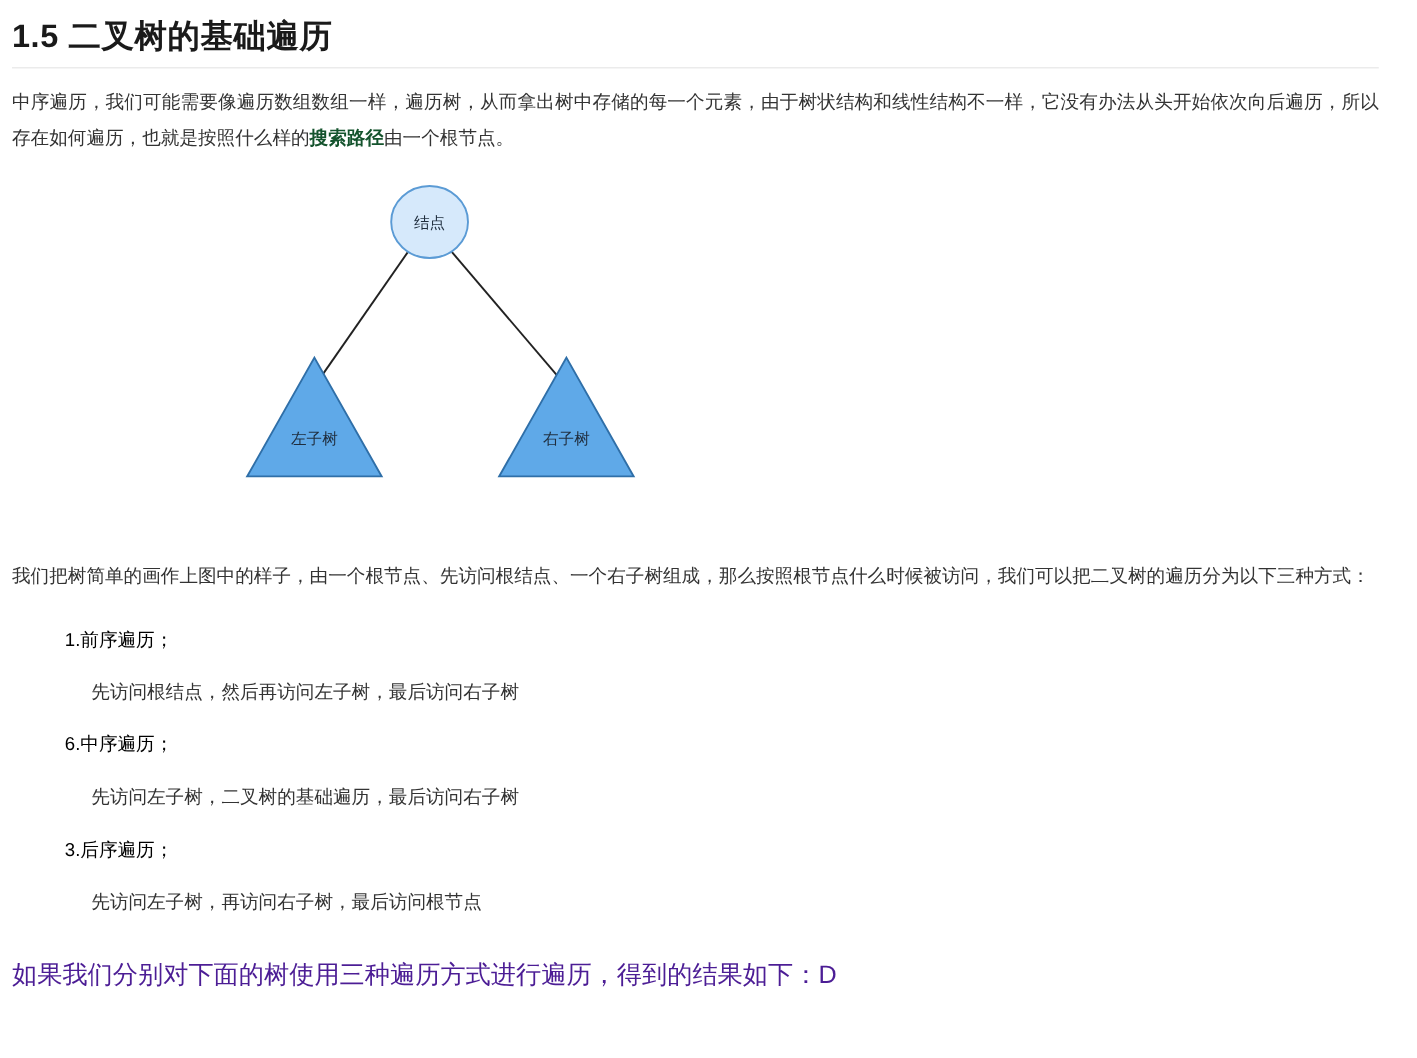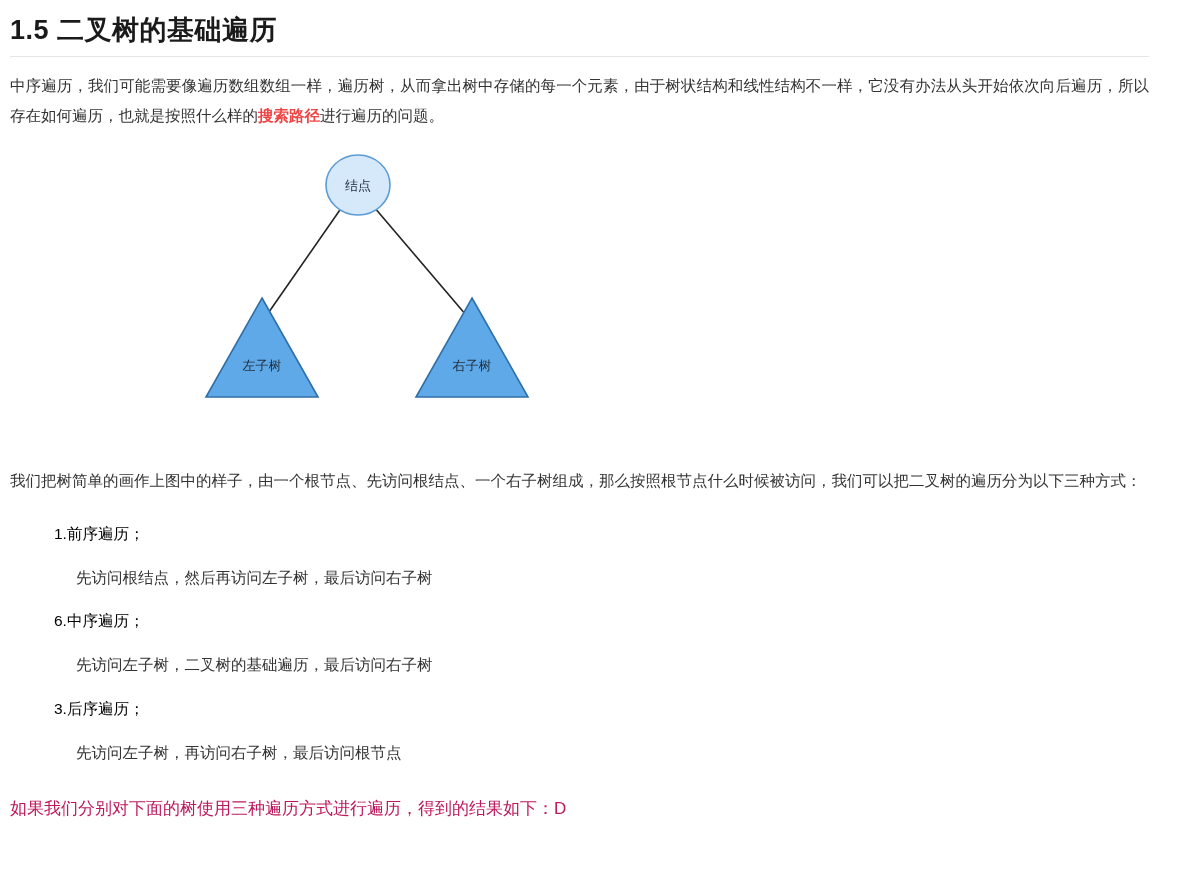--- a/index.html
+++ b/index.html
@@ -31,21 +31,21 @@
   }
   .para {
     font-size: 15.5px;
     line-height: 1.9;
     color: #333333;
     margin: 14px 0 0 0;
     text-align: justify;
   }
   .para b {
     font-weight: bold;
-    color: #ef4444;
+    color: #14532d;
   }
   .figure {
     position: relative;
     height: 300px;
     margin: 22px 0 6px 0;
   }
   .figure svg {
     display: block;
     margin: 0 auto;
   }
@@ -60,34 +60,34 @@
     padding: 8px 0 2px 0;
   }
   .list-detail {
     font-size: 15.5px;
     line-height: 1.8;
     color: #333333;
     margin: 0 0 0 66px;
     padding: 14px 0 8px 0;
   }
   .closing {
-    font-size: 17px;
+    font-size: 21px;
     line-height: 1.9;
-    color: #be185d;
+    color: #4c1d95;
     margin-top: 18px;
   }
 </style>
 </head>
 <body>
 
 <div class="page">
 
   <h1 class="doc-title">1.5 二叉树的基础遍历</h1>
 
-  <p class="para"><span>中序遍历，我们可能需要像遍历数组数组一样，遍历树，从而拿出树中存储的每一个元素，由于树状结构和线性结构不一样，它没有办法从头开始依次向后遍历，所以存在如何遍历，也就是按照什么样的</span><b>搜索路径</b><span>进行遍历的问题。</span></p>
+  <p class="para"><span>中序遍历，我们可能需要像遍历数组数组一样，遍历树，从而拿出树中存储的每一个元素，由于树状结构和线性结构不一样，它没有办法从头开始依次向后遍历，所以存在如何遍历，也就是按照什么样的</span><b>搜索路径</b><span>由一个根节点。</span></p>
 
   <div class="figure">
     <svg width="820" height="280" viewBox="0 0 820 280">
 
       <line x1="172" y1="55" x2="92" y2="170" stroke="#222222" stroke-width="1.6"></line>
       <line x1="204" y1="55" x2="302" y2="170" stroke="#222222" stroke-width="1.6"></line>
 
       <polygon points="92,146 148,245 36,245" fill="#5fa9e8" stroke="#2f6fa8" stroke-width="1.6"></polygon>
       <text x="92" y="218" text-anchor="middle" font-size="13" fill="#1f2d3d" font-family="'Liberation Sans', sans-serif">左子树</text>
 

